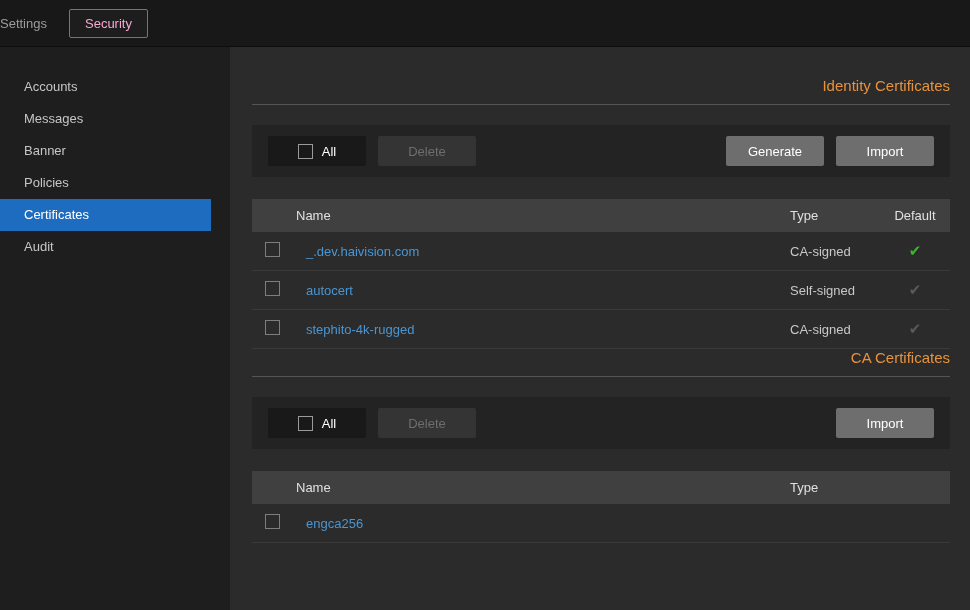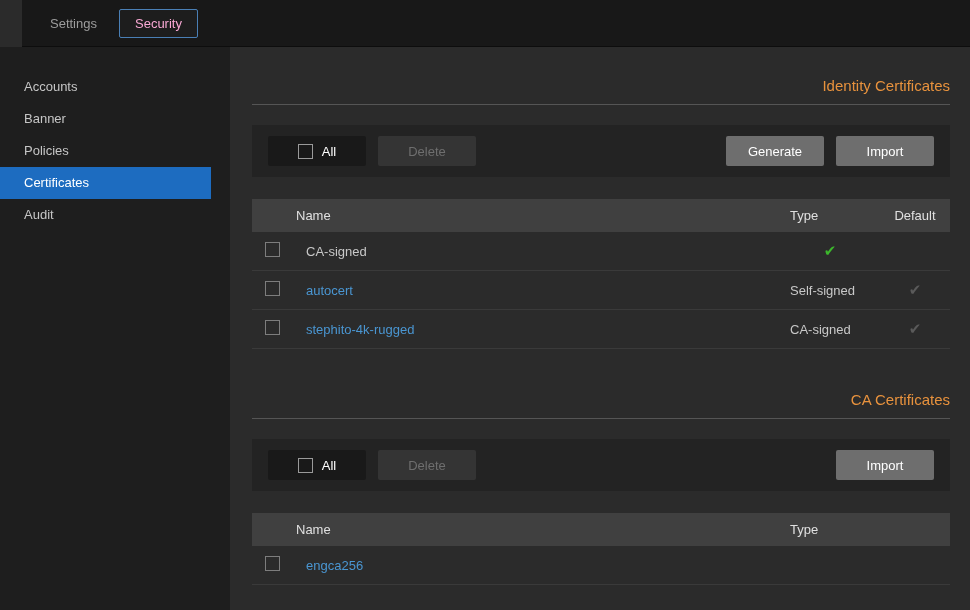--- a/index.html
+++ b/index.html
@@ -11,23 +11,21 @@
     font-size: 13px;
   }
 
   
   .topbar {
     height: 47px;
     background: #181818;
     border-bottom: 1px solid #0d0d0d;
     display: flex;
     align-items: center;
-    padding-left: 28px;
     gap: 22px;
-    margin-left: 22px;
   }
   .tab {
     color: #9c9c9c;
     font-size: 13px;
     cursor: pointer;
   }
   .tab.active {
     color: #f9a8d4;
     background: #1d1d1d;
     border: 1px solid #4a7fb5;
@@ -68,21 +66,21 @@
   .section-title {
     color: #e8923d;
     font-size: 15px;
     text-align: right;
   }
   .rule {
     border: none;
     border-top: 1px solid #555555;
     margin-top: 10px;
   }
-  .section + .section { margin-top: 42px; }
+  .section + .section { }
 
   
   .toolbar {
     margin-top: 20px;
     background: #232323;
     padding: 11px 16px;
     display: flex;
     align-items: center;
     justify-content: space-between;
   }
@@ -143,20 +141,21 @@
 
 <div class="topbar">
   <span class="tab">Settings</span>
   <span class="tab active">Security</span>
 </div>
 
 <div class="shell">
 
   <div class="sidebar">
     <div class="side-item">Accounts</div>
+    <div class="side-item">Messages</div>
     <div class="side-item">Banner</div>
     <div class="side-item">Policies</div>
     <div class="side-item active">Certificates</div>
     <div class="side-item">Audit</div>
   </div>
 
   <div class="main">
 
     <div class="section">
       <div class="section-title">Identity Certificates</div>
@@ -178,20 +177,21 @@
 
       <div class="table">
         <div class="thead grid-identity">
           <div class="hcell first">Name</div>
           <div class="hcell">Type</div>
           <div class="hcell center">Default</div>
         </div>
 
         <div class="row grid-identity">
           <div class="cell cb"><span class="checkbox"></span></div>
+          <div class="cell"><a class="link">_.dev.haivision.com</a></div>
           <div class="cell">CA-signed</div>
           <div class="cell center"><span class="check" style="color: rgb(60, 183, 44);">✔</span></div>
         </div>
 
         <div class="row grid-identity">
           <div class="cell cb"><span class="checkbox"></span></div>
           <div class="cell"><a class="link">autocert</a></div>
           <div class="cell">Self-signed</div>
           <div class="cell center"><span class="check" style="color: rgb(90, 90, 90);">✔</span></div>
         </div>

